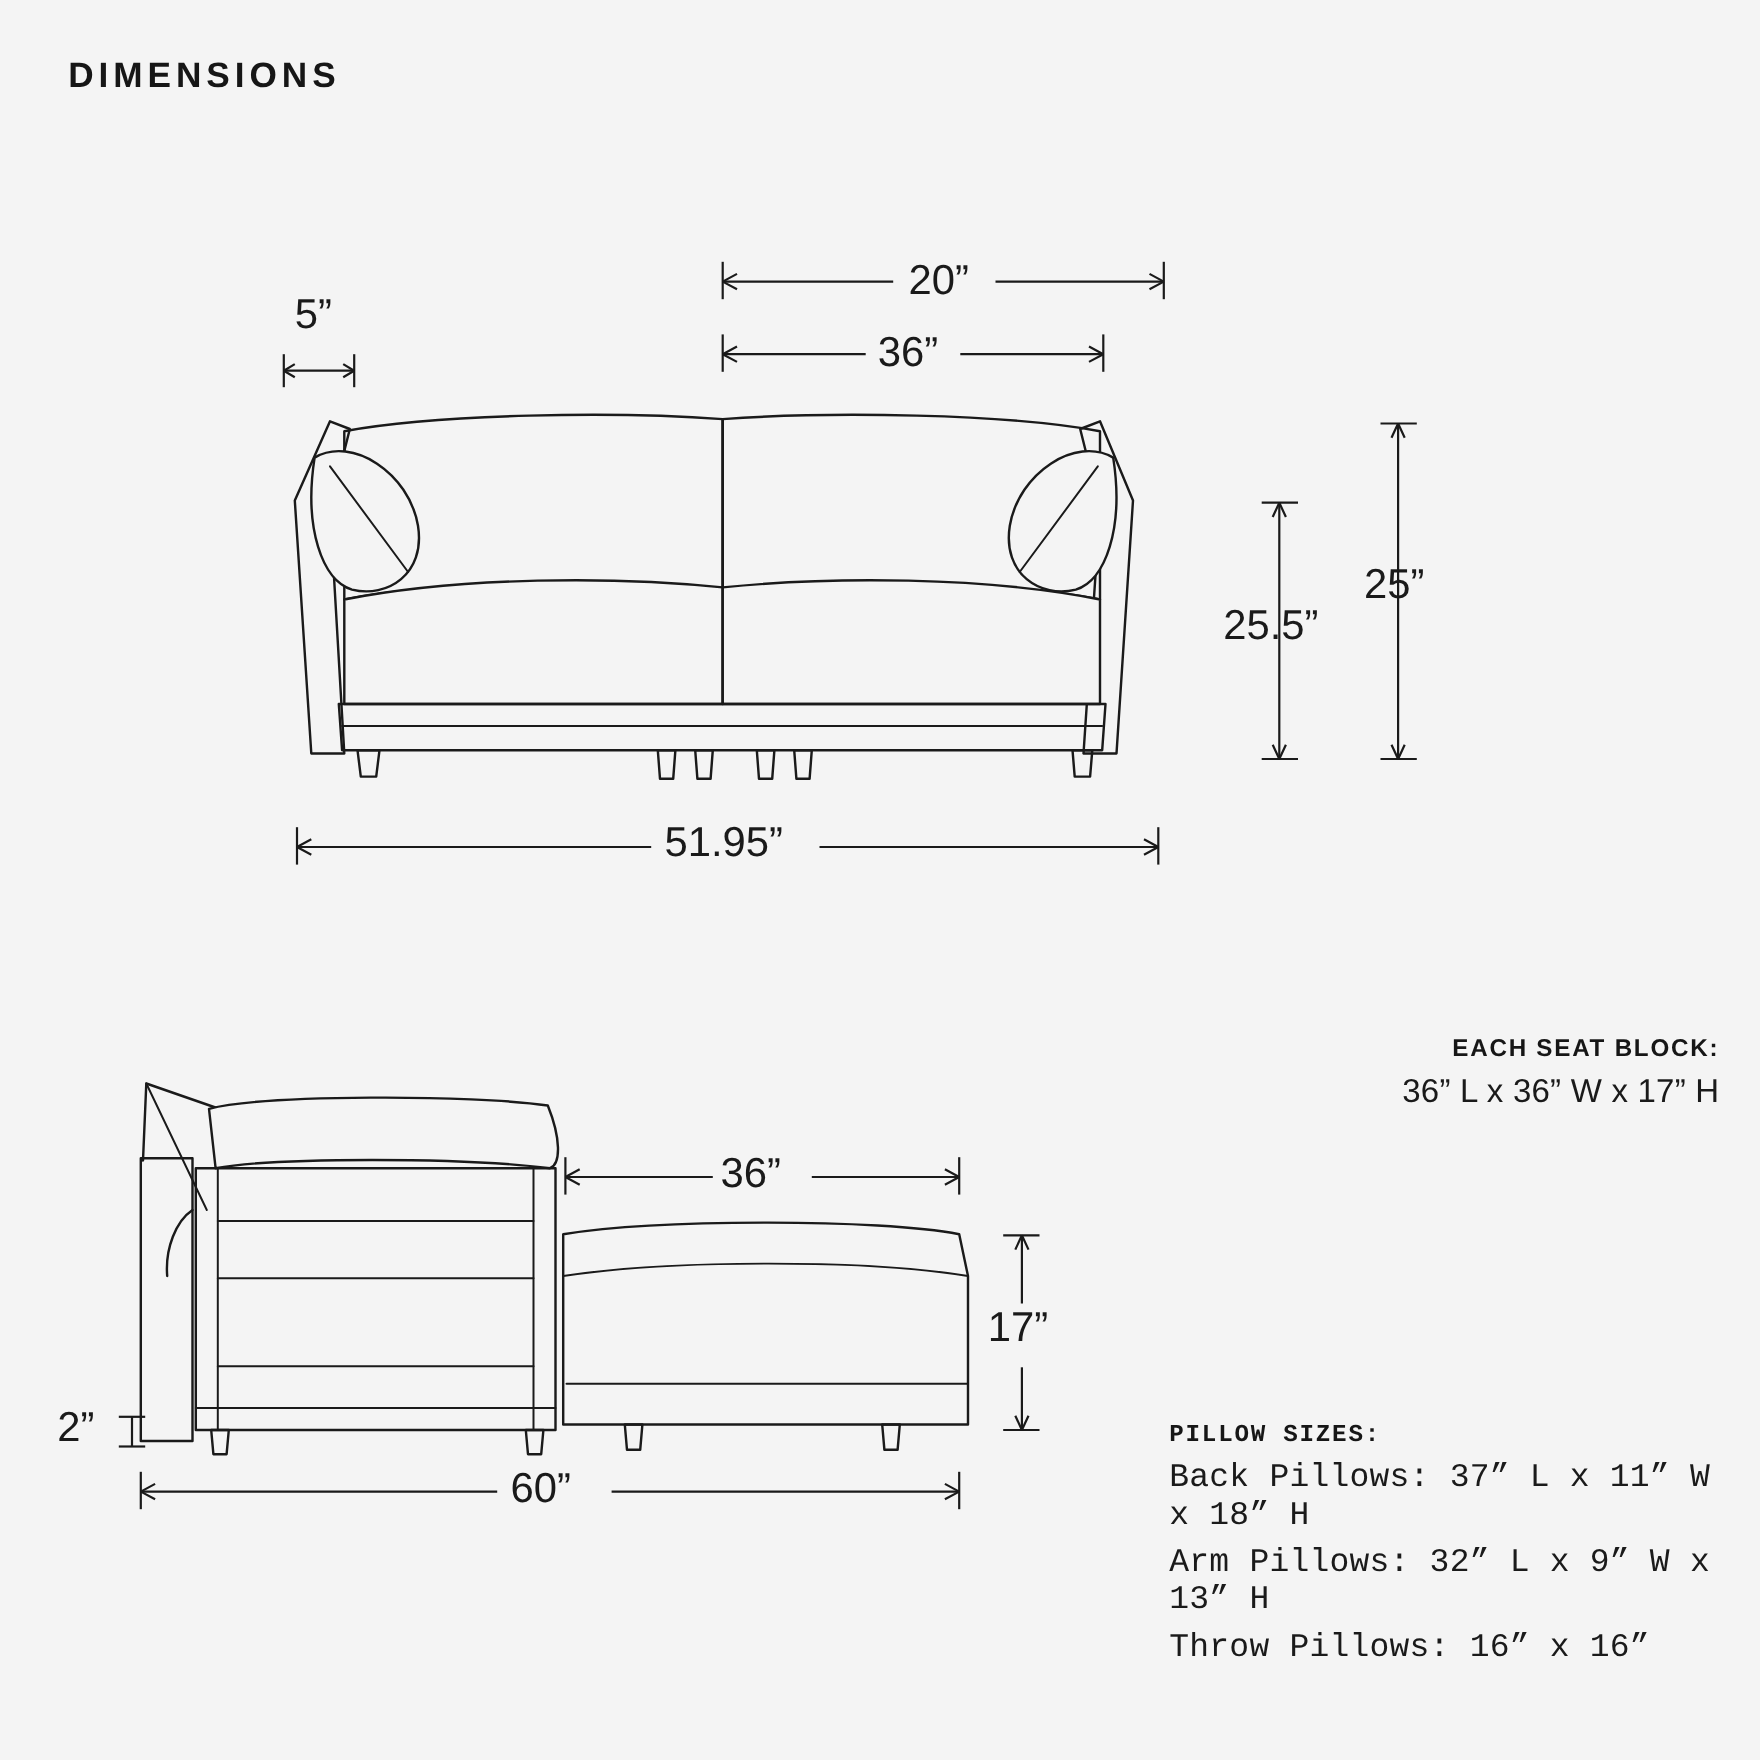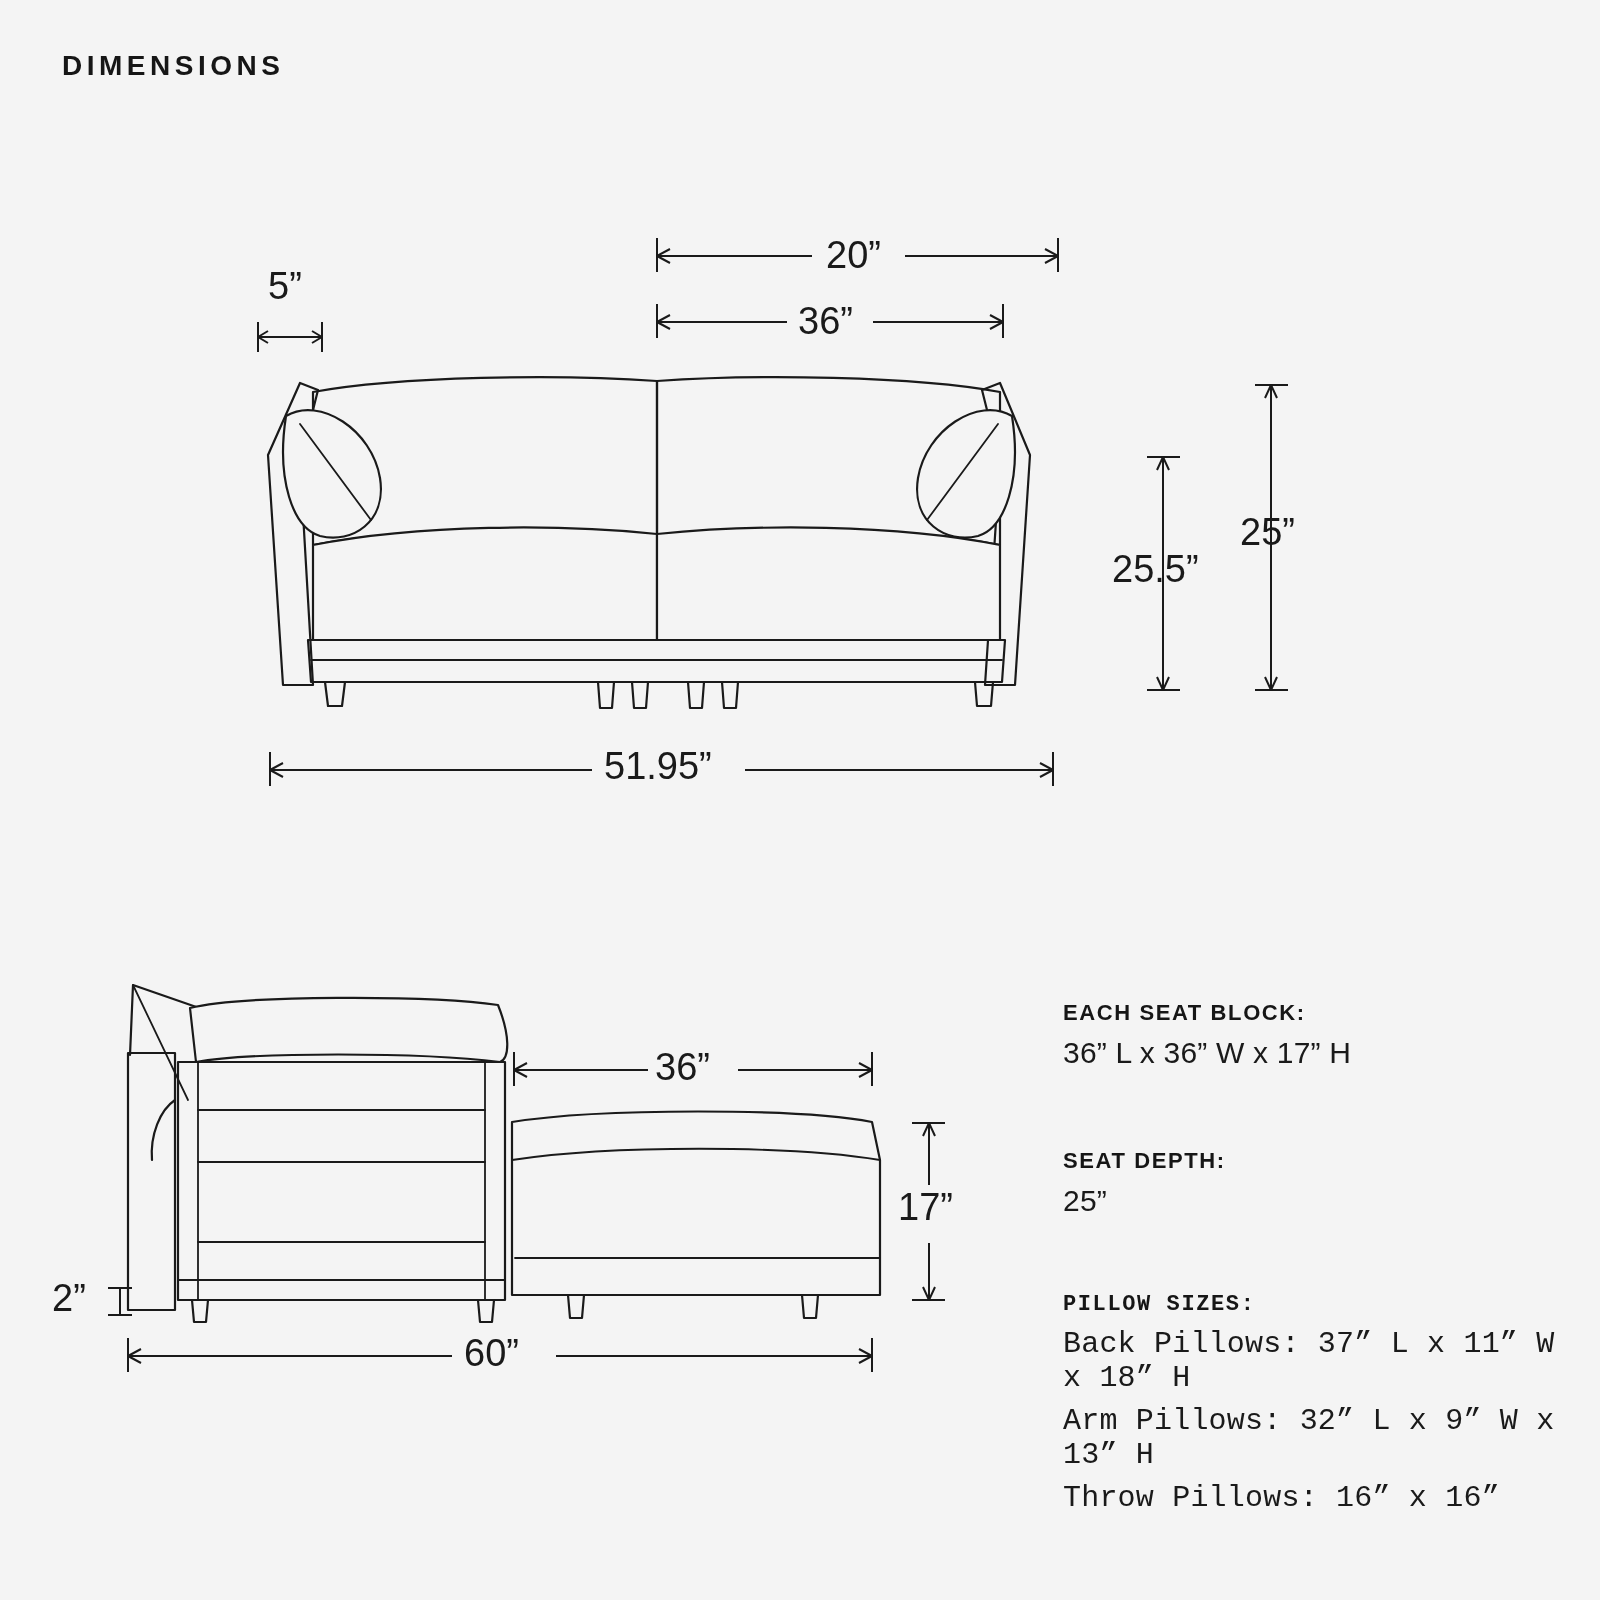--- a/index.html
+++ b/index.html
@@ -17,21 +17,21 @@
   }
   .page {
     position: absolute;
     inset: 0;
     background: #f4f4f4;
   }
   #page-title {
     position: absolute;
     left: 62px;
     top: 50px;
-    font-size: 28px;
+    font-size: 32px;
     font-weight: bold;
     letter-spacing: 4.5px;
     color: #161616;
   }
   svg { display: block; }
   .diagram-svg {
     position: absolute;
     left: 0;
     top: 0;
     width: 1600px;
@@ -77,21 +77,21 @@
     letter-spacing: 1.6px;
     color: #161616;
     margin: 0 0 10px 0;
   }
   .spec-line {
     font-size: 30px;
     color: #1a1a1a;
     margin: 0 0 9px 0;
     letter-spacing: 0.2px;
   }
-  .spec-1 { top: 1000px; }
+  .spec-1 { top: 940px; text-align: right; }
   .spec-2 { top: 1148px; }
   .spec-3 { top: 1292px; font-family: Liberation Mono, monospace; }
 </style>
 </head>
 <body>
 
 <div class="page">
 
   <div id="page-title">DIMENSIONS</div>
 
@@ -254,24 +254,20 @@
   <div class="dimtext" style="left:52px; top:1277px;">2”</div>
   <div class="dimtext" style="left:655px; top:1046px;">36”</div>
   <div class="dimtext" style="left:898px; top:1186px;">17”</div>
   <div class="dimtext" style="left:464px; top:1332px;">60”</div>
 
   <div class="spec-block spec-1">
     <div class="spec-head">EACH SEAT BLOCK:</div>
     <div class="spec-line">36” L x 36” W x 17” H</div>
   </div>
 
-  <div class="spec-block spec-2">
-    <div class="spec-head">SEAT DEPTH:</div>
-    <div class="spec-line">25”</div>
-  </div>
 
   <div class="spec-block spec-3">
     <div class="spec-head">PILLOW SIZES:</div>
     <div class="spec-line">Back Pillows: 37” L x 11” W x 18” H</div>
     <div class="spec-line">Arm Pillows: 32” L x 9” W x 13” H</div>
     <div class="spec-line">Throw Pillows: 16” x 16”</div>
   </div>
 
 </div>
 

